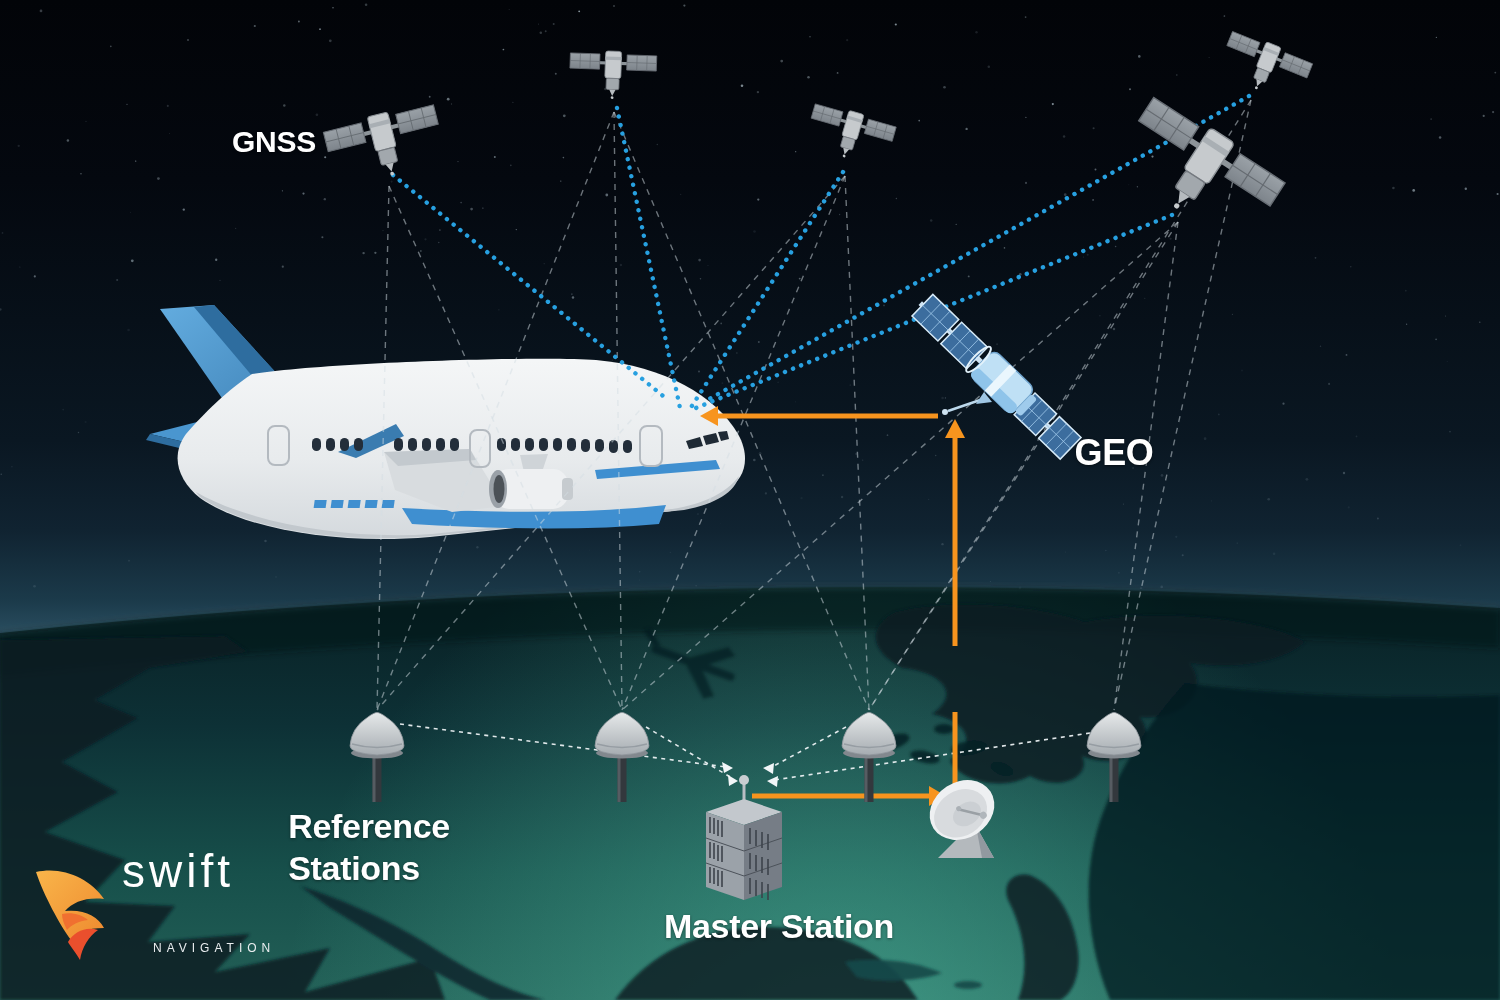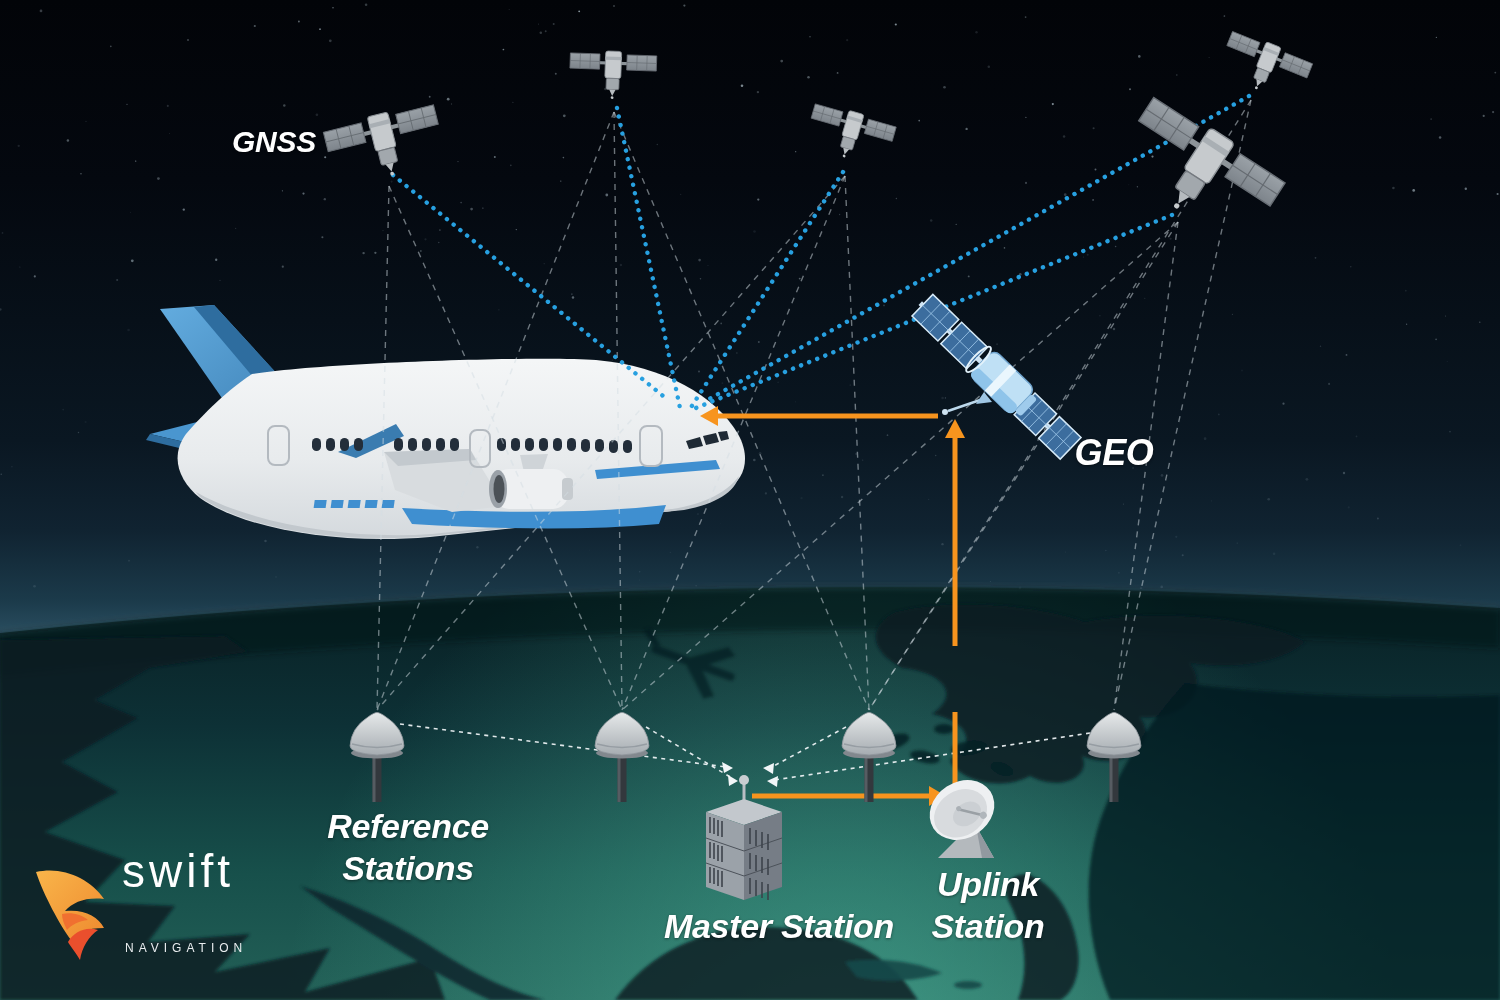--- a/index.html
+++ b/index.html
@@ -6,33 +6,33 @@
   #stage{
     position:relative;width:1500px;height:1000px;overflow:hidden;
     font-family:"Liberation Sans","DejaVu Sans",sans-serif;
     background:linear-gradient(180deg,
       #020408 0%, #04080f 18%, #071019 32%, #0a1722 44%,
       #102331 53%, #1b3a4a 60%, #31576a 65%, #456c7f 70%, #4a7183 76%, #4a7183 100%);
   }
   #scene{position:absolute;left:0;top:0;}
   .lbl{
     position:absolute;transform:translate(-50%,-50%);
-    color:#fff;font-weight:bold;text-align:center;white-space:nowrap;
-    letter-spacing:-0.3px;text-shadow:0 1px 3px rgba(0,0,0,.45);font-style:italic;
+    color:#fff;font-weight:bold;text-align:left;white-space:nowrap;
+    letter-spacing:-0.3px;text-shadow:0 1px 3px rgba(0,0,0,.45);
   }
   .lbl-gnss{font-size:30px;}
   .lbl-geo{font-size:36px;margin-top:42px;}
   .lbl-station{font-size:34px;line-height:42px;}
   .lbl-sbas{font-size:20px;line-height:23px;color:var(--correction-orange,#F7941E);letter-spacing:-0.5px;}
   .logo-brand{
     position:absolute;transform:translate(0,-50%);
     color:#fff;font-weight:normal;font-size:46px;letter-spacing:4px;
   }
   .logo-sub{
-    position:absolute;color:#e9edef;font-size:12px;letter-spacing:5px;font-weight:normal;
+    position:absolute;color:#e9edef;font-size:12px;letter-spacing:5px;font-weight:normal;margin-left:28px;
   }
 </style>
 </head>
 <body>
 
 <div id="stage">
 
 <svg id="scene" width="1500" height="1000" viewBox="0 0 1500 1000">
   <defs>
     <filter id="soft">
@@ -662,28 +662,24 @@
     <path d="M4,4 C30,-2 58,10 72,31 C54,29 41,34 33,43 C52,41 66,48 72,60 C55,60 45,64 39,72 C28,57 12,28 4,4 Z" fill="url(#birdGrad)"></path>
     <path d="M36,74 C42,63 55,58 66,62 C57,68 50,79 48,92 C42,82 38,78 36,74 Z" fill="#ea4f2d"></path>
     <path d="M30,46 C40,44 50,47 56,52 C47,53 39,57 35,62 C32,56 30,51 30,46 Z" fill="#f07030"></path>
   </g>
 </svg>
 
 <div class="lbl lbl-gnss" style="left:274px;top:142px">GNSS</div>
 <div class="lbl lbl-geo" style="left:1114px;top:411px">GEO</div>
 
 
-<div class="lbl lbl-station" style="left:408px;top:847px">
+<div class="lbl lbl-station" style="left:369px;top:847px">
   <div>Reference</div>
   <div>Stations</div>
 </div>
 
 <div class="lbl lbl-station" style="left:779px;top:926px">Master Station</div>
 
-<div class="lbl lbl-station" style="left:988px;top:905px">
-  <div>Uplink</div>
-  <div>Station</div>
-</div>
 
 <div class="logo-brand" style="left:122px;top:871px">swift</div>
 <div class="logo-sub" style="left:125px;top:941px">NAVIGATION</div>
 
 </div>
 
 </body></html>

